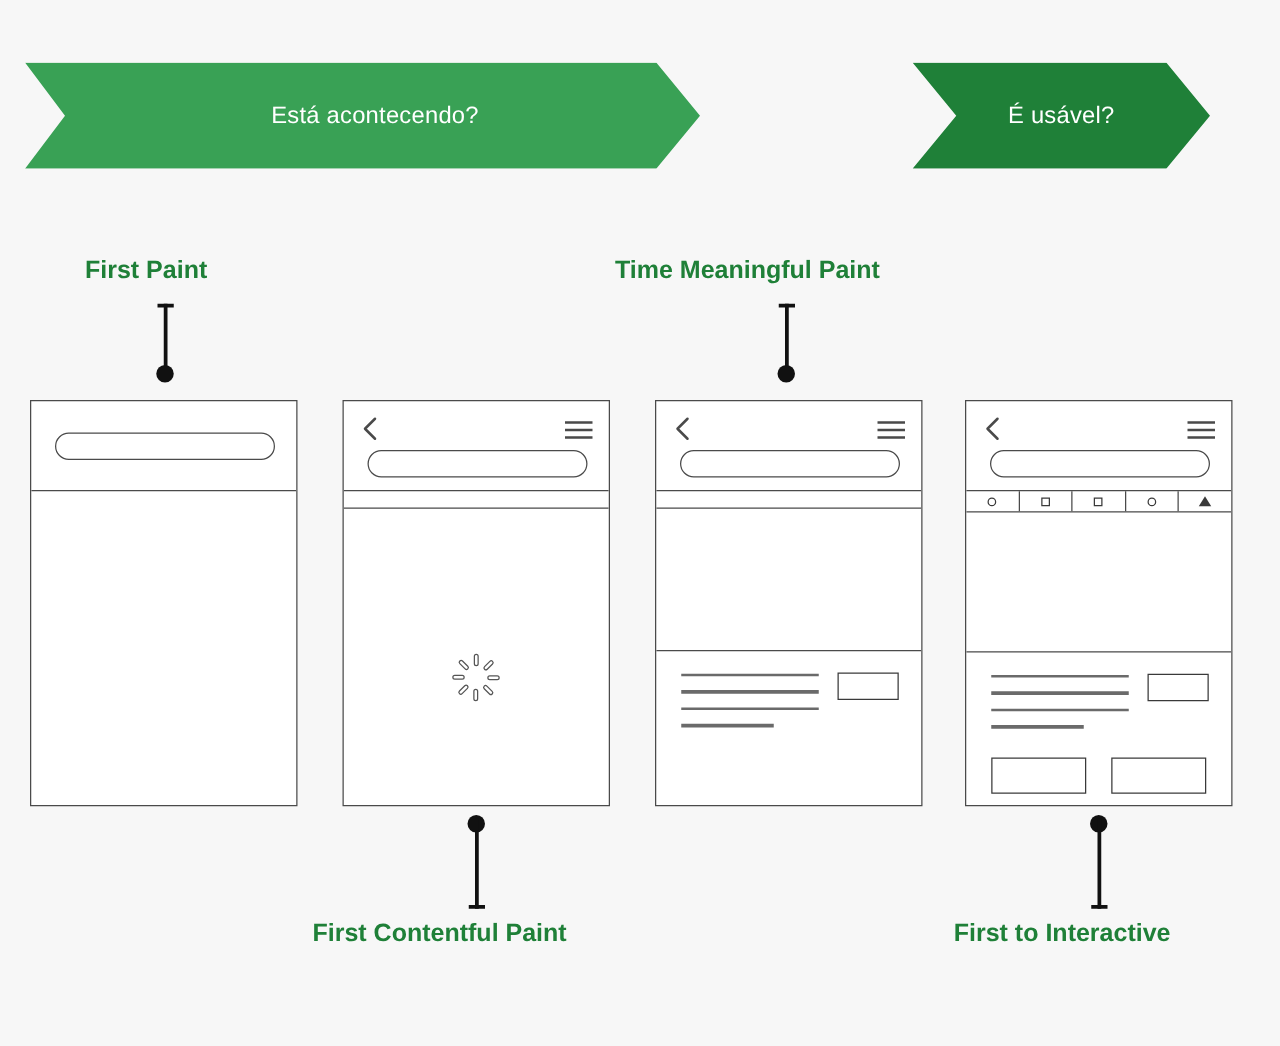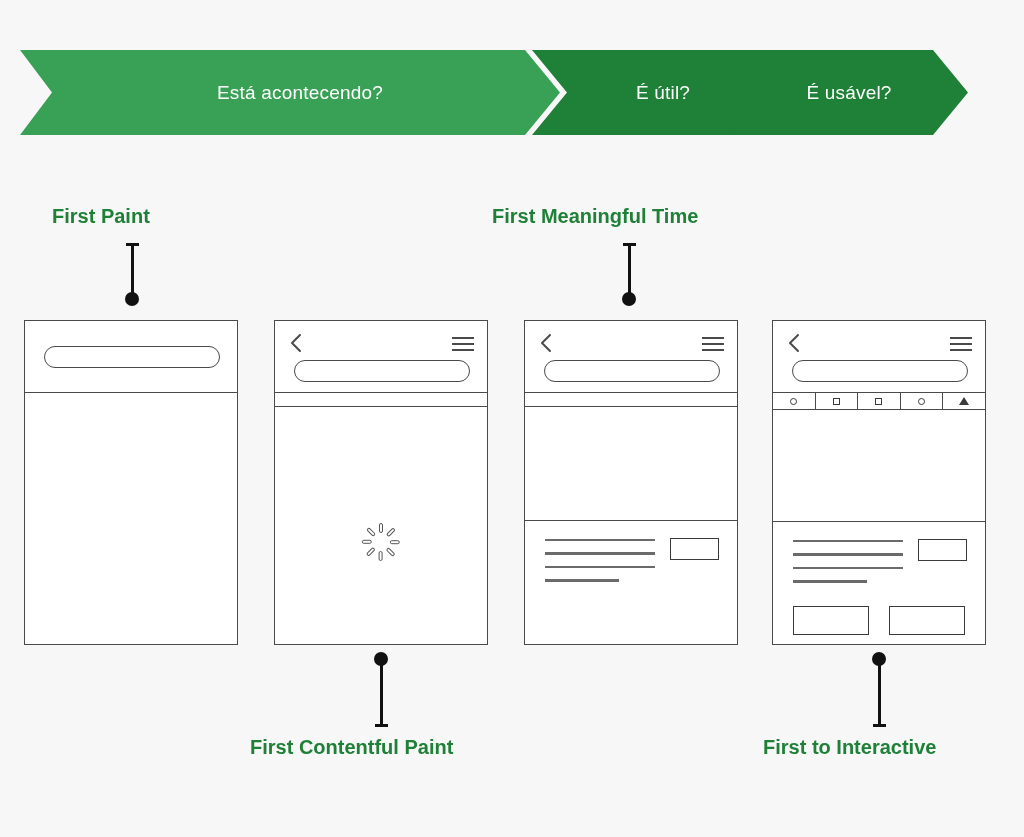--- a/index.html
+++ b/index.html
@@ -62,21 +62,21 @@
   }
 
   
   .metric-label {
     position: absolute;
     color: #1f8038;
     font-size: 20px;
     font-weight: bold;
     white-space: nowrap;
   }
-  .lbl-fp   { left: 52px;  top: 205px; }
+  .lbl-fp   { left: 68px;  top: 205px; }
   .lbl-fmp  { left: 492px; top: 205px; }
   .lbl-fcp  { left: 250px; top: 736px; text-align: right; }
   .lbl-tti  { left: 763px; top: 736px; }
 
   
   .pointer {
     position: absolute;
     width: 16px;
   }
   .pointer .stem {
@@ -278,30 +278,27 @@
     box-sizing: border-box;
   }
 </style>
 </head>
 <body>
 
 <div class="banner">
   <div class="chev chev-1">
     <span class="chev-label">Está acontecendo?</span>
   </div>
-  <div class="chev chev-2">
-    <span class="chev-label">É útil?</span>
-  </div>
   <div class="chev chev-3">
     <span class="chev-label">É usável?</span>
   </div>
 </div>
 
 <div class="metric-label lbl-fp">First Paint</div>
-<div class="metric-label lbl-fmp">First Meaningful Time</div>
+<div class="metric-label lbl-fmp">Time Meaningful Paint</div>
 <div class="metric-label lbl-fcp">First Contentful Paint</div>
 <div class="metric-label lbl-tti">First to Interactive</div>
 
 <div class="pointer down ptr-fp">
   <span class="cap"></span>
   <span class="stem"></span>
   <span class="dot"></span>
 </div>
 <div class="pointer down ptr-fmp">
   <span class="cap"></span>

